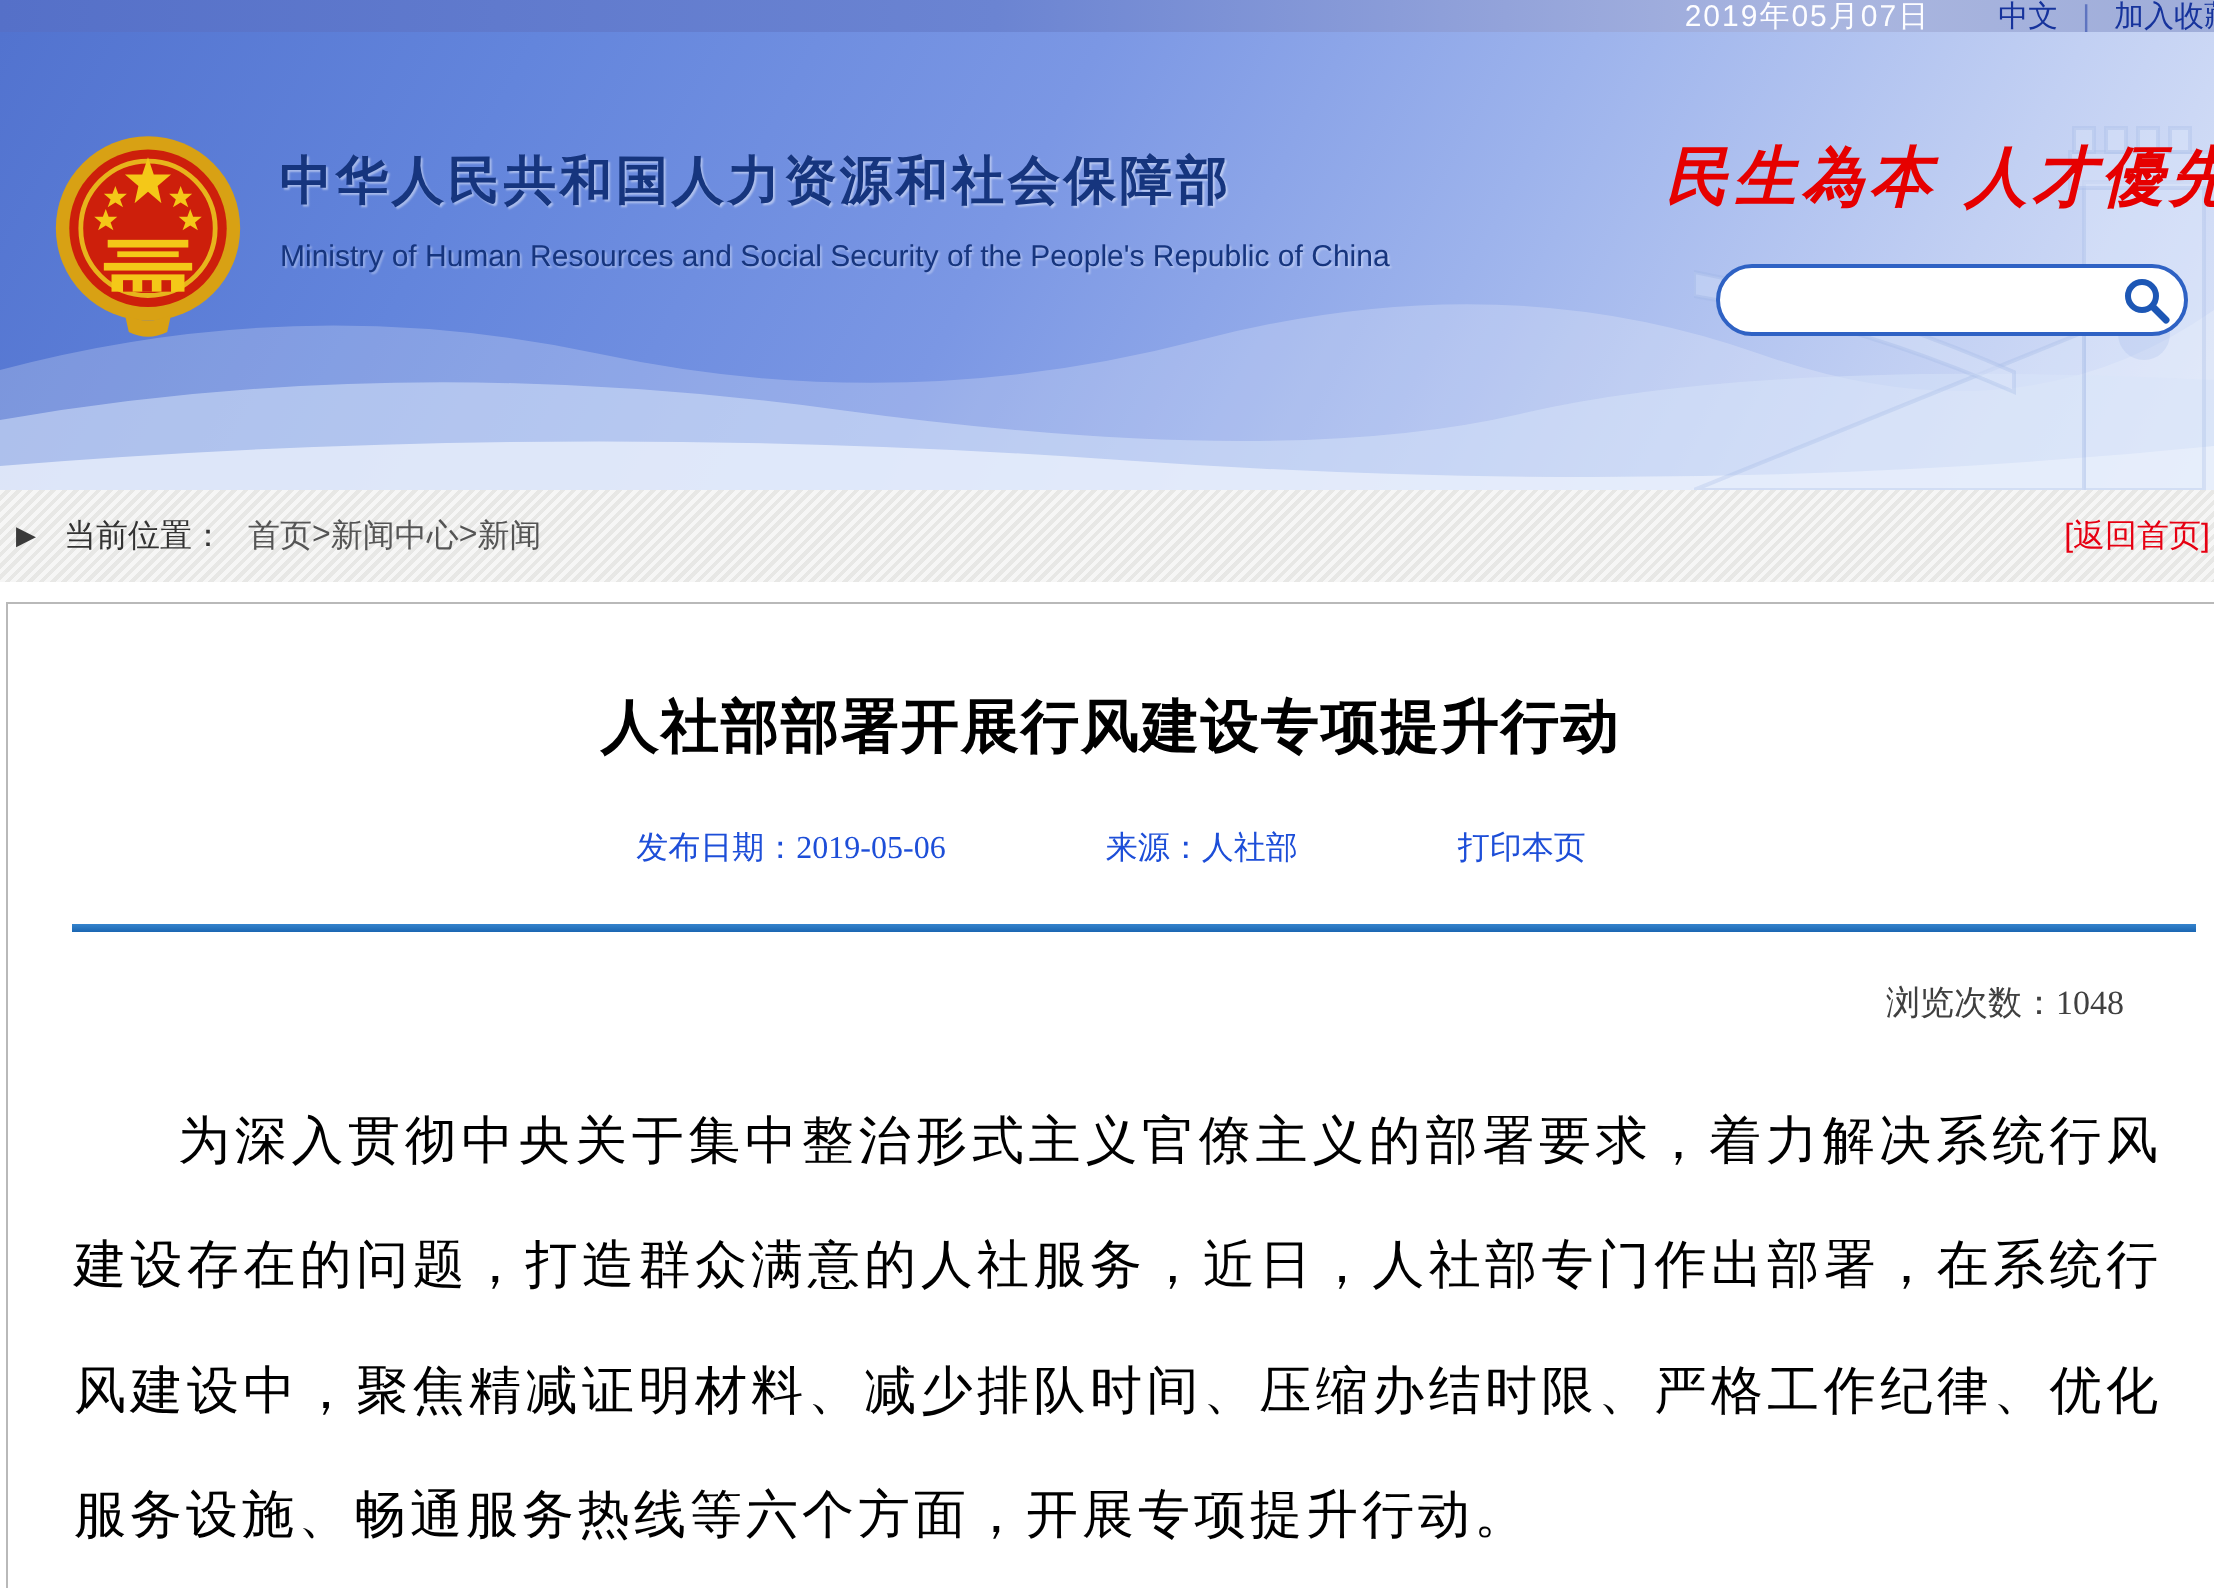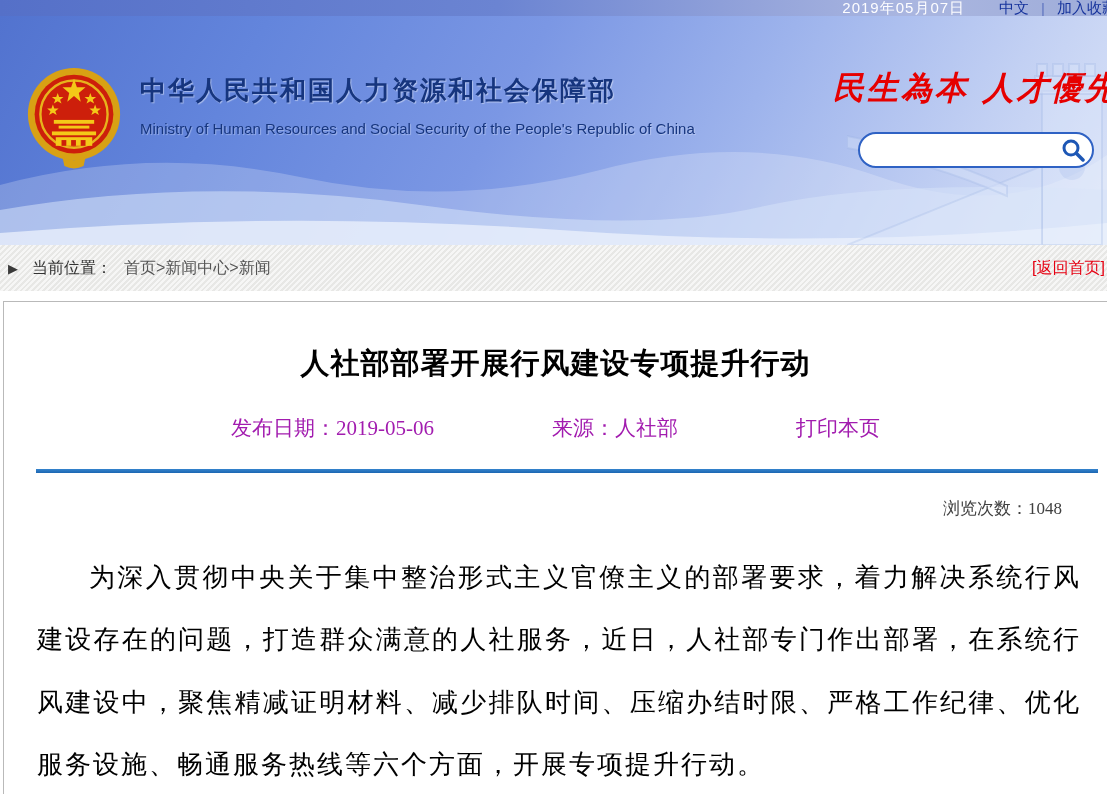--- a/index.html
+++ b/index.html
@@ -34,21 +34,21 @@
     background:#ececea;
     background-image:repeating-linear-gradient(135deg,rgba(255,255,255,.55) 0 2px,rgba(0,0,0,0.02) 2px 4px);}
   .crumb-arrow{color:#3a3a3a;font-size:13px;margin:0 14px 0 8px;}
   .crumb-label{font-weight:normal;color:#333;margin-right:12px;}
   .crumb-link{color:#555;text-decoration:none;cursor:pointer;}
   .crumb-sep{color:#555;}
   .return-home{position:absolute;right:2px;color:var(--link_red,#e60012);font-size:16px;text-decoration:none;cursor:pointer;}
   
   .content-box{margin:10px 0 0 3px;border:1px solid #b9b9b9;border-right:none;background:#fff;height:600px;}
   .article-title{margin:42px 20px 0;text-align:center;font-size:29px;font-weight:bold;color:#000;letter-spacing:1px;}
-  .meta-row{margin-top:30px;display:flex;justify-content:center;gap:118px;font-size:21px;color:#a21caf;}
+  .meta-row{margin-top:30px;display:flex;justify-content:center;gap:80px;font-size:16px;color:#1d4ed8;}
   .meta-item{white-space:nowrap;}
   .num{font-family:"Liberation Serif","DejaVu Serif",serif;}
   .print-link{cursor:pointer;text-align:center;}
   .blue-rule{margin:27px 9px 0 32px;height:4px;background:linear-gradient(#3584cd,#1b66b2);}
   .views-row{margin:24px 45px 0 0;text-align:right;font-size:17px;color:#404040;}
   .article-body{margin:26px 26px 0 33px;font-size:26px;line-height:2.4;color:#000;
     text-indent:2em;letter-spacing:2px;text-align:justify;}
 </style>
 </head>
 <body>

